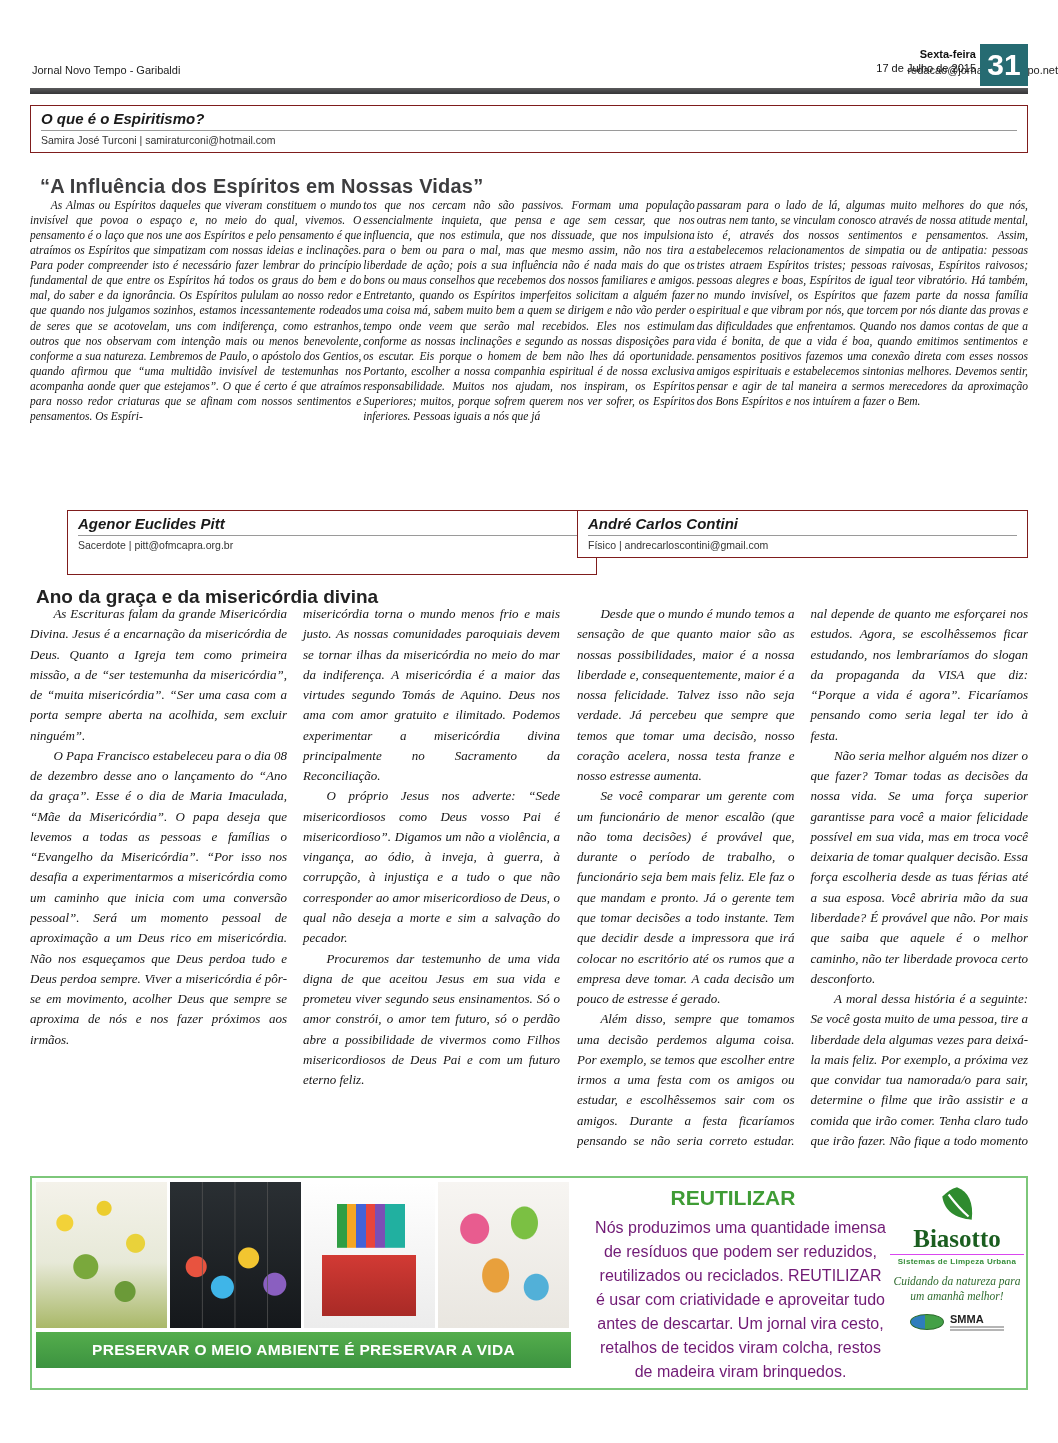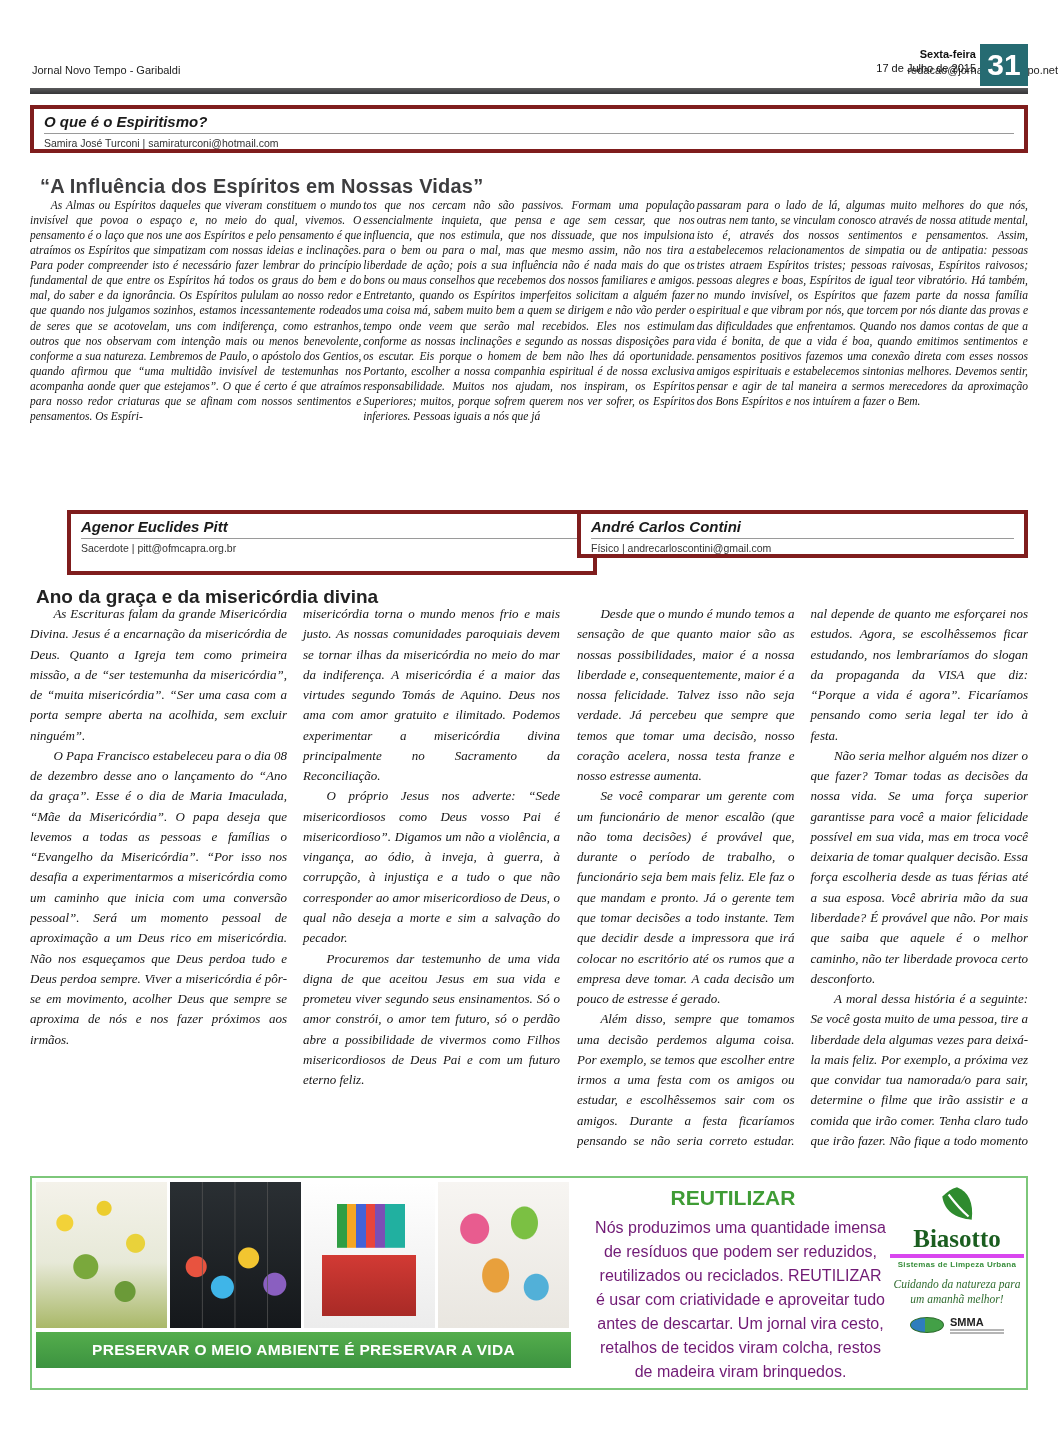--- a/index.html
+++ b/index.html
@@ -29,21 +29,21 @@
     display:flex; align-items:center; justify-content:center;
   }
   .header-rule {
     position:absolute; left:30px; top:88px; width:998px; height:6px;
     background:linear-gradient(180deg,#59595b,#353537);
   }
 
   
   .byline-box {
     position:absolute;
-    border:4px solid #7f1d1d;
+    border:1px solid #7f1d1d;
     background:#fff;
     padding:4px 10px 3px 10px;
   }
   .byline-title {
     font-size:15px; font-weight:bold; font-style:italic; color:#1a1a1a;
   }
   .byline-divider { height:1px; background:#9a9a9a; margin:3px 0 3px 0; }
   .byline-author { font-size:10.5px; color:#333; }
 
   .byline-top   { left:30px;  top:105px; width:998px; height:48px; }
@@ -135,21 +135,21 @@
     background:linear-gradient(180deg,#54ad4c,#3c9340);
     color:#ffffff; font-size:15.5px; font-weight:bold; letter-spacing:.3px;
     display:flex; align-items:center; justify-content:center; text-align:center;
   }
   .ad-middle { position:absolute; left:548px; top:8px; width:306px; text-align:center; }
   .ad-middle-title { font-size:21px; font-weight:bold; color:#3f9c35; margin-bottom:6px; }
   .ad-middle-body  { font-size:16px; line-height:1.5; color:#701a75;margin-left:15px; }
   .ad-right { position:absolute; left:858px; top:6px; width:134px; text-align:center; }
   .leaf-wrap { height:42px; display:flex; justify-content:center; }
   .brand-name { font-family:"Liberation Serif", serif; font-size:25px; font-weight:bold; color:#1b5e20; line-height:1.05; }
-  .brand-sub  { font-size:8px; color:#388e3c; font-weight:bold; border-top:4px solid #d946ef; margin-top:2px; padding-top:2px; letter-spacing:.3px; }
+  .brand-sub  { font-size:8px; color:#388e3c; font-weight:bold; border-top:1px solid #d946ef; margin-top:2px; padding-top:2px; letter-spacing:.3px; }
   .brand-slogan { font-family:"Liberation Serif", serif; font-style:italic; font-size:11.5px; color:#2f6b2f; margin-top:8px; line-height:1.25; }
   .smma-row { margin-top:10px; display:flex; align-items:center; justify-content:center; gap:6px; }
   .smma-oval {
     width:34px; height:16px; border-radius:50%;
     background:linear-gradient(90deg,#2e7dbd 0 45%, #43a047 45% 100%);
     border:1px solid #2a6b2a;
   }
   .smma-text { font-size:11px; font-weight:bold; color:#222; text-align:left; }
   .smma-lines { margin-top:1px; }
   .smma-line { height:2px; width:54px; background:#b5b5b5; margin-top:1px; }

